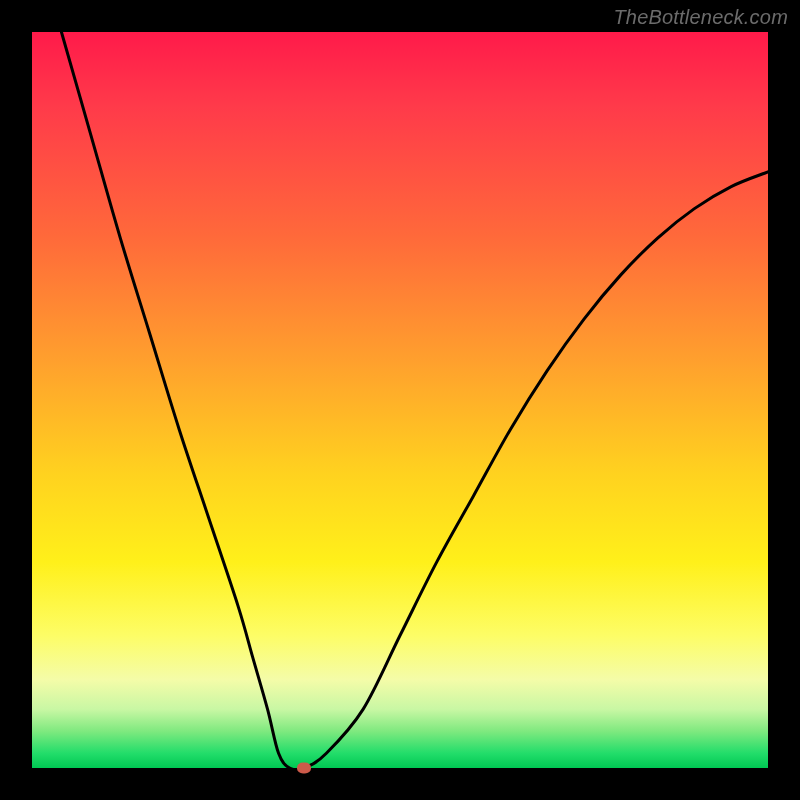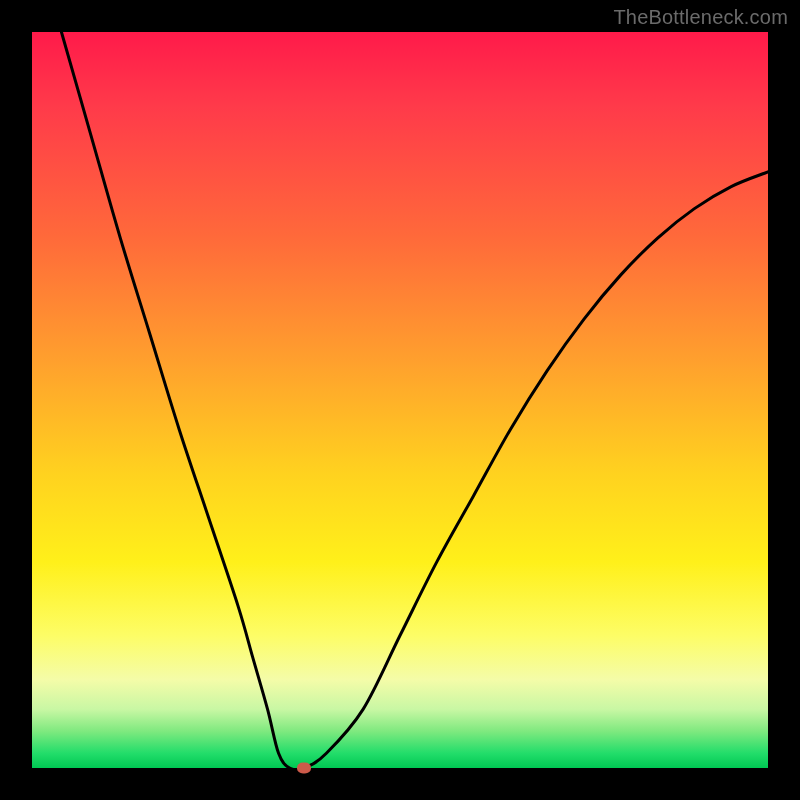--- a/index.html
+++ b/index.html
@@ -44,20 +44,21 @@
   }
   .watermark {
     position: absolute;
     top: 6px;
     right: 12px;
     color: #6b6b6b;
     font-size: 20px;
     font-weight: 500;
     letter-spacing: 0.2px;
     user-select: none;
+    font-style: italic;
   }
   svg.curve {
     position: absolute;
     left: 0;
     top: 0;
     width: 736px;
     height: 736px;
   }
   .marker {
     position: absolute;

